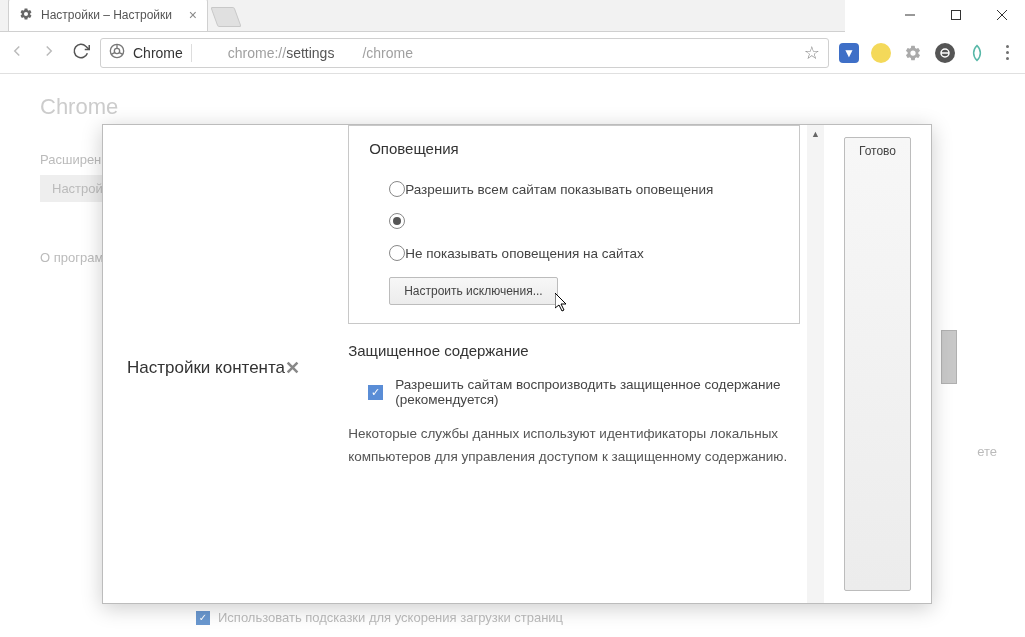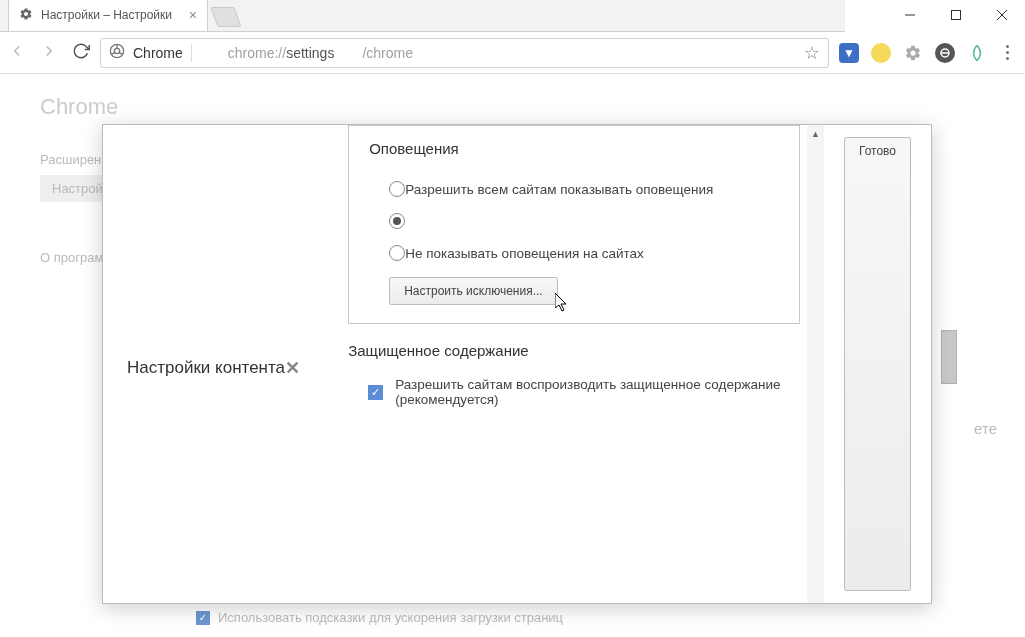--- a/index.html
+++ b/index.html
@@ -63,21 +63,21 @@
 .exceptions-btn-wrap { padding: 8px 0 0 20px; position: relative; }
 .cursor { position: absolute; left: 186px; top: 24px; }
 
 .desc-text { font-size: 13.5px; color: #555; line-height: 1.7; padding: 10px 0 0 0; }
 
 .modal-footer { padding: 12px 20px; display: flex; justify-content: flex-end; border-top: none; }
 
 .modal-scroll { position: absolute; right: 0; top: 0; bottom: 0; width: 17px; background: #f4f4f4; }
 .modal-scroll .arrow { height: 17px; display: flex; align-items: center; justify-content: center; font-size: 9px; color: #666; }
 
-.right-hint { position: absolute; right: 28px; top: 420px; color: #bbb; font-size: 15px; }
+.right-hint { position: absolute; right: 28px; top: 444px; color: #bbb; font-size: 13px; }
 </style>
 </head>
 <body>
 
 <div class="titlebar">
   <div class="wbtn">
     <svg width="10" height="10" viewBox="0 0 10 10">
         <line x1="0" y1="5" x2="10" y2="5" stroke="#333" stroke-width="1"></line>
       </svg>
   </div>
@@ -218,20 +218,21 @@
     </div>
 
     <div>
       <div class="section-title plain">Защищенное содержание</div>
 
       <div class="check-row">
         <div class="checkbox checked">✓</div>
         <span>Разрешить сайтам воспроизводить защищенное содержание (рекомендуется)</span>
       </div>
 
+      <div class="desc-text">Некоторые службы данных используют идентификаторы локальных компьютеров для управления доступом к защищенному содержанию.</div>
     </div>
 
     <div class="modal-scroll">
       <div class="arrow">▲</div>
     </div>
   </div>
 
   <div class="modal-footer">
     <span class="btn">Готово</span>
   </div>

